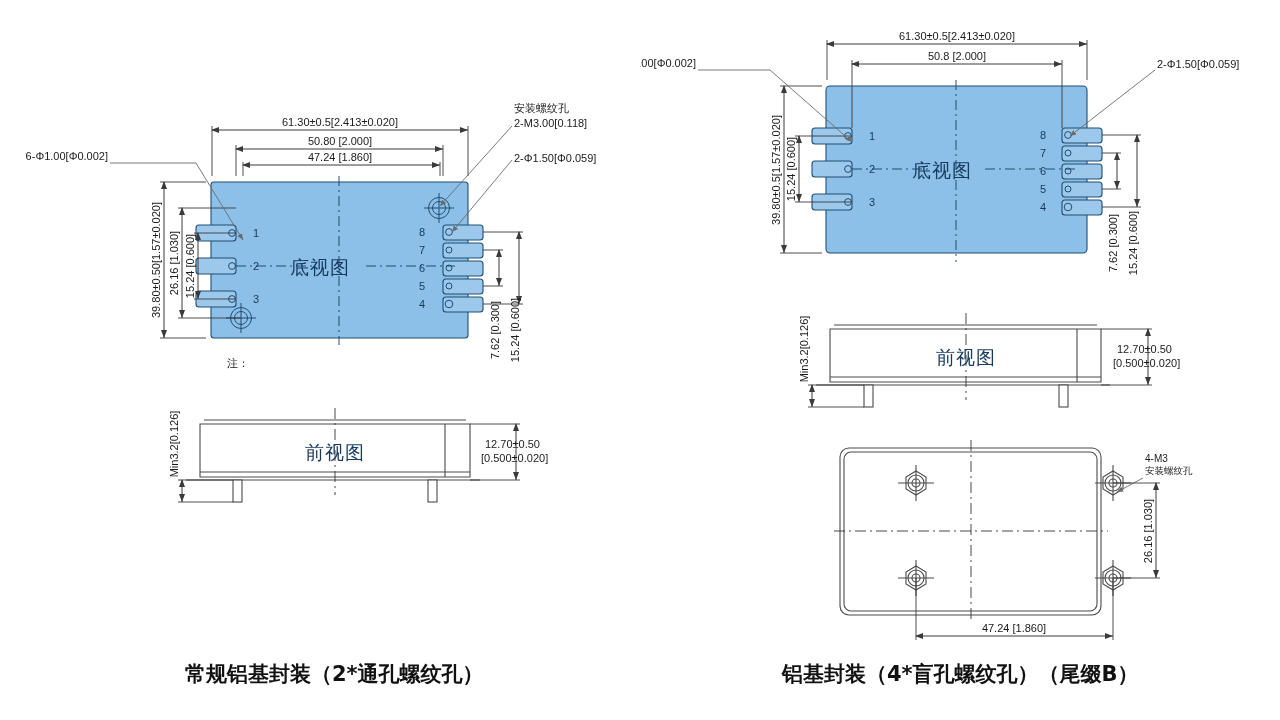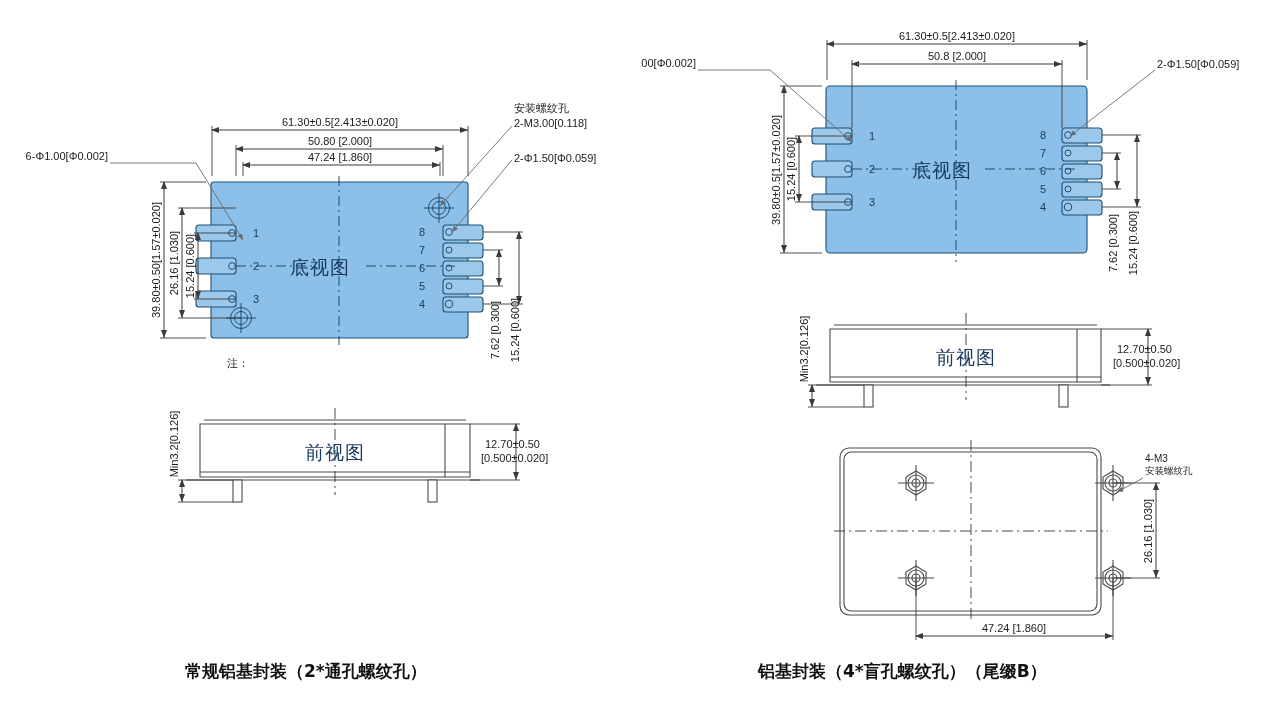--- a/index.html
+++ b/index.html
@@ -4,21 +4,21 @@
 <style>
   html,body{margin:0;padding:0;background:#ffffff;}
   body{width:1280px;height:720px;font-family:"Liberation Sans","DejaVu Sans",sans-serif;overflow:hidden;}
   #stage{position:relative;width:1280px;height:720px;}
   svg{display:block;}
   .dimtxt{font-family:"Liberation Sans","DejaVu Sans",sans-serif;font-size:11px;fill:#1b1b1b;}
   .dimtxt-s{font-family:"Liberation Sans","DejaVu Sans",sans-serif;font-size:10px;fill:#1b1b1b;}
   .cn{font-family:"DejaVu Sans","Liberation Sans",sans-serif;font-size:11px;fill:#1b1b1b;}
   .viewlabel{font-family:"DejaVu Sans","Liberation Sans",sans-serif;font-size:19px;fill:#173a5e;letter-spacing:1px;}
   .pinnum{font-family:"Liberation Sans","DejaVu Sans",sans-serif;font-size:11px;fill:#123a5c;}
-  .caption{position:absolute;font-family:"DejaVu Sans","Liberation Sans",sans-serif;font-size:17px;font-weight:bold;color:#111;white-space:nowrap;}
+  .caption{position:absolute;font-family:"DejaVu Sans","Liberation Sans",sans-serif;font-size:21px;font-weight:bold;color:#111;white-space:nowrap;}
   .dimline{stroke:#3a3a3a;stroke-width:1;fill:none;}
   .thin{stroke:#3a3a3a;stroke-width:0.9;fill:none;}
   .leader{stroke:#6b6b6b;stroke-width:0.9;fill:none;}
   .bodyfill{fill:#8cc0e8;stroke:#1f4e73;stroke-width:1.1;}
   .pinfill{fill:#9cc9eb;stroke:#1f4e73;stroke-width:1.1;}
   .center{stroke:#1f4e73;stroke-width:1;fill:none;stroke-dasharray:10 4 2 4;}
   .centerdk{stroke:#333;stroke-width:0.9;fill:none;stroke-dasharray:11 4 2 4;}
   .greyline{stroke:#4a4a4a;stroke-width:1.1;fill:none;}
   .greyfill{fill:#ffffff;stroke:#4a4a4a;stroke-width:1.1;}
 </style>
@@ -364,15 +364,15 @@
       <line class="dimline" x1="516" y1="483" x2="516" y2="578" marker-start="url(#arrR2)" marker-end="url(#arrL2)"></line>
       <text class="dimtxt" x="512" y="531" text-anchor="middle" transform="rotate(-90 512 531)">26.16 [1.030]</text>
 
       <line class="thin" x1="276" y1="578" x2="276" y2="640"></line>
       <line class="thin" x1="473" y1="578" x2="473" y2="640"></line>
       <line class="dimline" x1="276" y1="636" x2="473" y2="636" marker-start="url(#arrR2)" marker-end="url(#arrL2)"></line>
       <text class="dimtxt" x="374" y="632" text-anchor="middle">47.24 [1.860]</text>
     </g>
   </svg>
 
-  <div class="caption" style="left:758px;top:660px;">铝基封装（4*盲孔螺纹孔）（尾缀B）</div>
+  <div class="caption" style="left:782px;top:660px;">铝基封装（4*盲孔螺纹孔）（尾缀B）</div>
 
 </div>
 
 </body></html>

